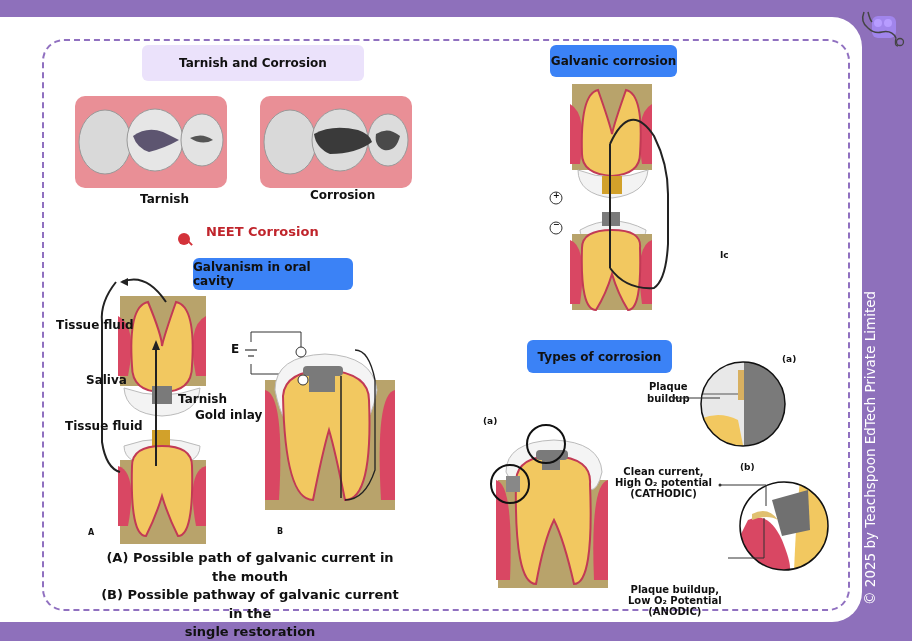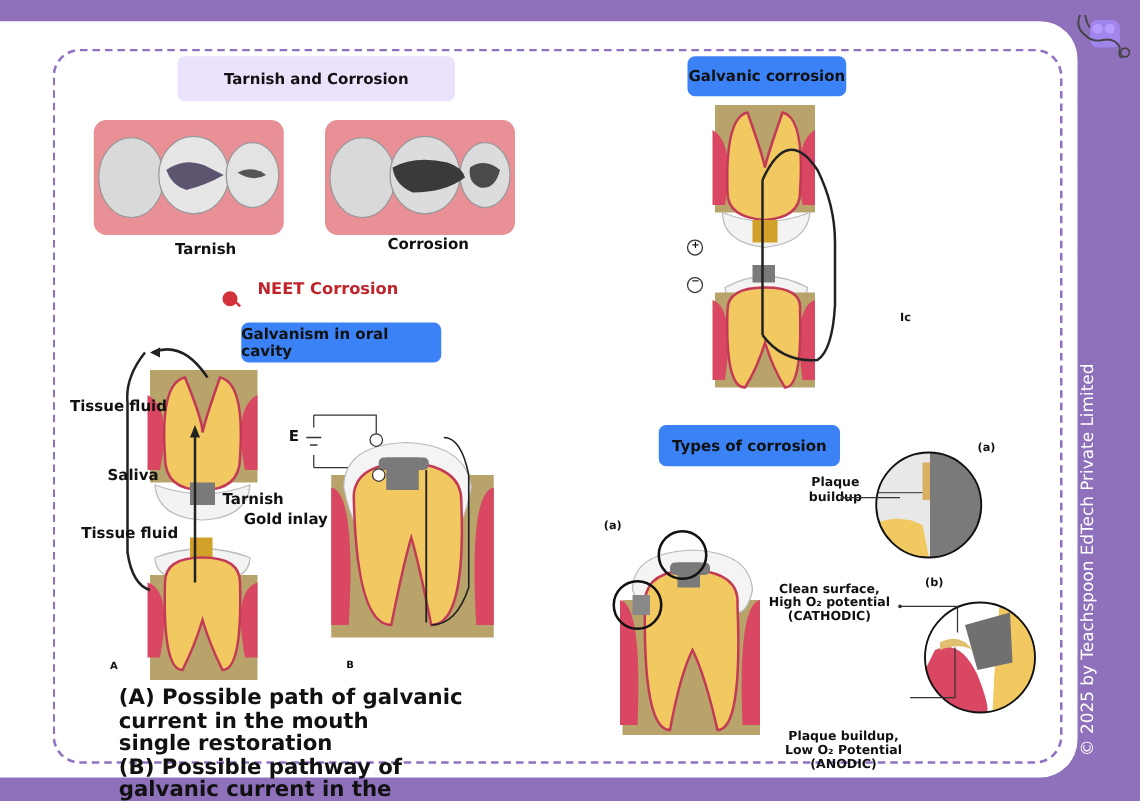--- a/index.html
+++ b/index.html
@@ -14,21 +14,21 @@
   .pill.blue { background: #3b82f6; }
 
   .label { position: absolute; font-size: 12px; font-weight: bold; color: #111; white-space: nowrap; }
   .label.small { font-size: 8px; }
   .label.center { text-align: center; line-height: 1.15; }
 
   .neet { position: absolute; left: 206px; top: 224px; font-size: 13px; font-weight: bold; color: #c0252c; }
   .pin { position: absolute; left: 178px; top: 233px; width: 12px; height: 12px; border-radius: 50%; background: #d3323a; }
   .pin::after { content: ""; position: absolute; left: 9px; top: 9px; width: 6px; height: 2px; background: #d3323a; transform: rotate(45deg); }
 
-  .caption { position: absolute; left: 95px; top: 549px; width: 310px; text-align: left; font-size: 17px; font-weight: bold; color: #111; line-height: 18.5px; }
+  .caption { position: absolute; left: 95px; top: 549px; width: 310px; text-align: center; font-size: 13px; font-weight: bold; color: #111; line-height: 18.5px; }
 
   .copyright { position: absolute; left: 862px; top: 605px; transform-origin: 0 0; transform: rotate(-90deg); color: #ffffff; font-size: 13.5px; white-space: nowrap; }
 
   .logo { position: absolute; left: 858px; top: 8px; width: 50px; height: 44px; }
 
   svg.ill { position: absolute; overflow: visible; }
 </style>
 </head>
 <body>
 
@@ -115,22 +115,22 @@
   <circle cx="56" cy="22" r="5" fill="#fff" stroke="#333"></circle>
   <circle cx="58" cy="50" r="5" fill="#fff" stroke="#333"></circle>
   <line x1="96" y1="46" x2="96" y2="168" stroke="#222" stroke-width="1.5"></line>
   <path d="M100 170 Q120 170 130 140 L130 50 Q124 20 110 20" stroke="#222" stroke-width="1.3" fill="none"></path>
 </svg>
 <div class="label" style="left:231px;top:342px;">E</div>
 <div class="label small" style="left:277px;top:527px;">B</div>
 
 <div class="caption">
   <div>(A) Possible path of galvanic current in the mouth</div>
+  <div>(B) Possible pathway of galvanic current in the</div>
   <div>single restoration</div>
-  <div>(B) Possible pathway of galvanic current in the</div>
 </div>
 
 <div class="pill blue" style="left:550px;top:45px;width:127px;height:32px;">Galvanic corrosion</div>
 
 <svg class="ill" style="left:570px;top:84px;" width="120" height="226">
   <rect x="2" y="0" width="80" height="86" fill="#b8a36b"></rect>
   <path d="M0 20 Q18 30 10 80 L0 80Z" fill="#d94763"></path>
   <path d="M82 20 Q64 30 72 80 L82 80Z" fill="#d94763"></path>
   <path d="M12 70 Q10 10 28 6 Q40 40 42 50 Q44 40 56 6 Q74 10 70 70 Q70 90 42 92 Q12 90 12 70Z" fill="#f2c860" stroke="#c23a55" stroke-width="2"></path>
   <path d="M8 86 Q42 100 78 86 Q76 110 42 114 Q8 110 8 86Z" fill="#f3f3f3" stroke="#bbb"></path>
@@ -201,21 +201,21 @@
     <rect x="0" y="0" width="92" height="92" fill="#ffffff"></rect>
     <path d="M62 0 L92 0 L92 92 L56 92 Q58 40 62 0Z" fill="#f2c860"></path>
     <polygon points="34,20 70,10 72,50 44,56" fill="#707070"></polygon>
     <path d="M10 40 Q30 30 44 60 Q56 90 50 92 L0 92 L0 60Z" fill="#d94763"></path>
     <path d="M14 34 Q30 26 40 40 Q30 34 14 40Z" fill="#e0c070"></path>
   </g>
   <circle cx="46" cy="46" r="44" fill="none" stroke="#111" stroke-width="1.5"></circle>
 </svg>
 <div class="label small" style="left:740px;top:462px;font-size:9px;">(b)</div>
 <div class="label center small" style="left:615px;top:466px;font-size:10px;line-height:1.1;">
-  <div>Clean surface,</div>
+  <div>Clean current,</div>
   <div>High O₂ potential</div>
   <div>(CATHODIC)</div>
 </div>
 <div class="label center small" style="left:628px;top:543px;font-size:10px;line-height:1.1;margin-top:41px;">
   <div>Plaque buildup,</div>
   <div>Low O₂ Potential</div>
   <div>(ANODIC)</div>
 </div>
 <svg class="ill" style="left:718px;top:482px;" width="52" height="80">
   <polyline points="2,3 48,3 48,24" stroke="#333" stroke-width="1" fill="none"></polyline>

